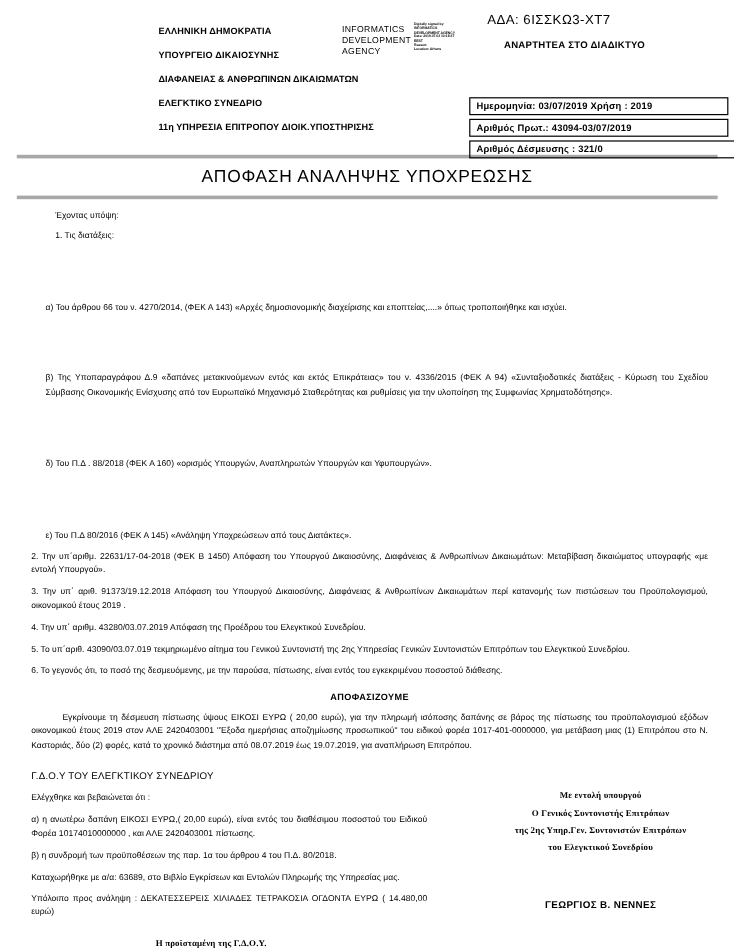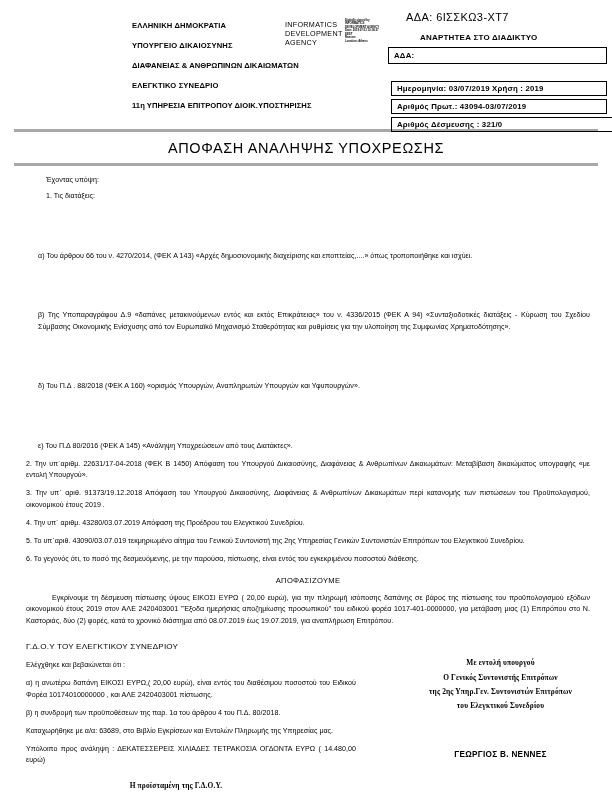--- a/index.html
+++ b/index.html
@@ -127,21 +127,21 @@
   .p {
     margin: 0 0 6.5px 0;
     text-align: justify;
   }
   .p.tight { margin-bottom: 5px; margin-left: 20px; }
   .p.ind { padding-left: 12px; margin-top: 48px; }
   .p.nowrapline { text-align: left; }
 
   .decision-head {
     text-align: center;
-    font-weight: normal;
+    font-weight: bold;
     font-size: 7.6px;
     letter-spacing: 0.3px;
     margin: 10px 0 5px 0;
   }
   .p.firstind { text-indent: 26px; }
 
   .section-head {
     font-weight: normal;
     font-size: 8.1px;
     letter-spacing: 0.2px;
@@ -212,23 +212,20 @@
       <span>DEVELOPMENT AGENCY</span>
       <span>Date: 2019.07.03 10:18:37</span>
       <span>EEST</span>
       <span>Reason:</span>
       <span>Location: Athens</span>
     </div>
 
     <div class="ada-code">ΑΔΑ: 6ΙΣΣΚΩ3-ΧΤ7</div>
     <div class="anartitea">ΑΝΑΡΤΗΤΕΑ ΣΤΟ ΔΙΑΔΙΚΤΥΟ</div>
 
-    <div class="box" id="box-ada">
-      <span>ΑΔΑ:</span>
-    </div>
     <div class="box" id="box-date">
       <span>Ημερομηνία: 03/07/2019 Χρήση : 2019</span>
     </div>
     <div class="box" id="box-prot">
       <span>Αριθμός Πρωτ.: 43094-03/07/2019</span>
     </div>
     <div class="box" id="box-desm">
       <span>Αριθμός Δέσμευσης : 321/0</span>
     </div>
   </div>

